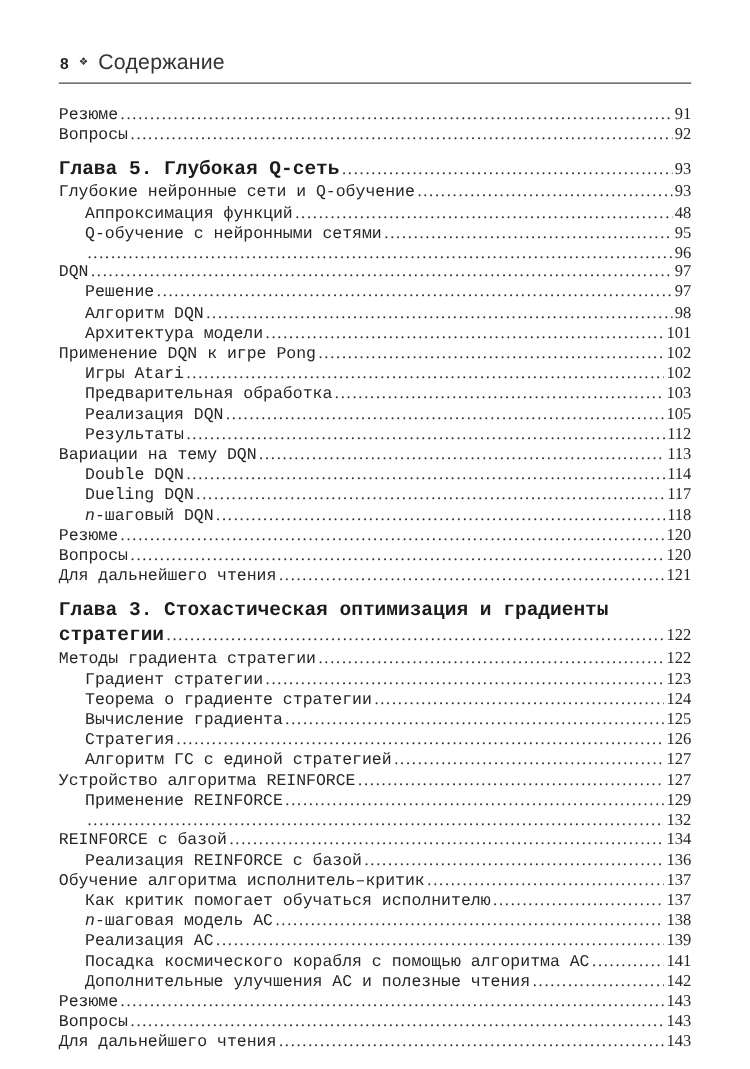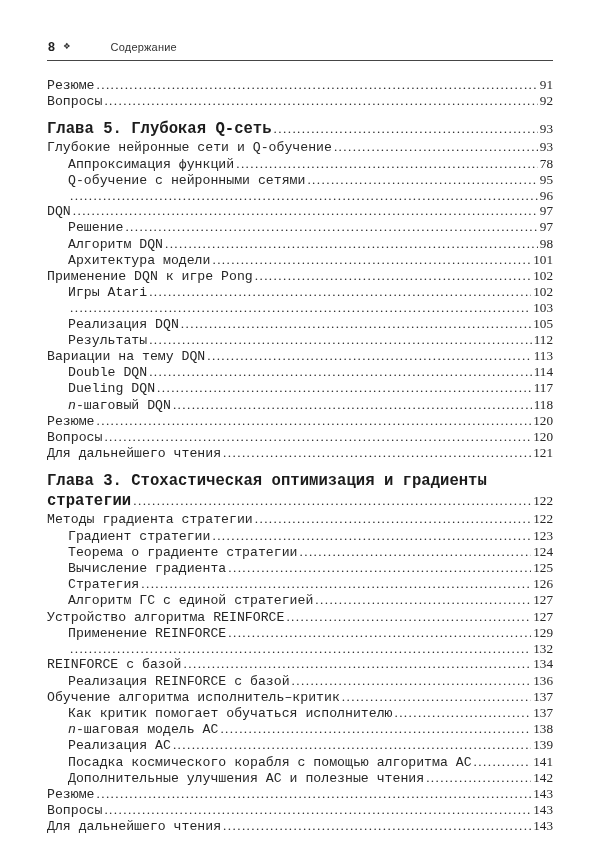--- a/index.html
+++ b/index.html
@@ -19,21 +19,21 @@
     display: flex;
     align-items: baseline;
     gap: 8px;
     font-family: "Liberation Sans", sans-serif;
     border-bottom: 1.4px solid #454545;
     padding-bottom: 6px;
     padding-left: 1px;
   }
   .pg-num { font-weight: 700; font-size: 12.5px; color: #222; }
   .diamond-icon { font-size: 8.5px; color: #333; align-self: center; position: relative; top: -1px; }
-  .header-title { font-size: 11px; color: #333; letter-spacing: 0.2px; margin-left: 32px; }
+  .header-title { font-size: 17px; color: #333; letter-spacing: 0.2px; }
 
   .toc { margin-top: 16px; }
   .row {
     display: flex;
     align-items: baseline;
     font-size: 13.2px;
     line-height: 15.2px;
     color: #262626;
   }
   .row.lvl1 { padding-left: 21px; }
@@ -91,21 +91,21 @@
         <span class="pagenum">93</span>
       </div>
       <div class="row entry lvl0">
         <span class="label">Глубокие нейронные сети и Q-обучение</span>
         <span class="dots">............................................................................................................................................................................................................................................................................................................</span>
         <span class="pagenum">93</span>
       </div>
       <div class="row entry lvl1">
         <span class="label">Аппроксимация функций</span>
         <span class="dots">............................................................................................................................................................................................................................................................................................................</span>
-        <span class="pagenum">78</span>
+        <span class="pagenum">48</span>
       </div>
       <div class="row entry lvl1">
         <span class="label">Q-обучение с нейронными сетями</span>
         <span class="dots">............................................................................................................................................................................................................................................................................................................</span>
         <span class="pagenum">95</span>
       </div>
       <div class="row entry lvl1">
         <span class="dots">............................................................................................................................................................................................................................................................................................................</span>
         <span class="pagenum">96</span>
       </div>
@@ -133,20 +133,21 @@
         <span class="label">Применение DQN к игре Pong</span>
         <span class="dots">............................................................................................................................................................................................................................................................................................................</span>
         <span class="pagenum">102</span>
       </div>
       <div class="row entry lvl1">
         <span class="label">Игры Atari</span>
         <span class="dots">............................................................................................................................................................................................................................................................................................................</span>
         <span class="pagenum">102</span>
       </div>
       <div class="row entry lvl1">
+        <span class="label">Предварительная обработка</span>
         <span class="dots">............................................................................................................................................................................................................................................................................................................</span>
         <span class="pagenum">103</span>
       </div>
       <div class="row entry lvl1">
         <span class="label">Реализация DQN</span>
         <span class="dots">............................................................................................................................................................................................................................................................................................................</span>
         <span class="pagenum">105</span>
       </div>
       <div class="row entry lvl1">
         <span class="label">Результаты</span>

